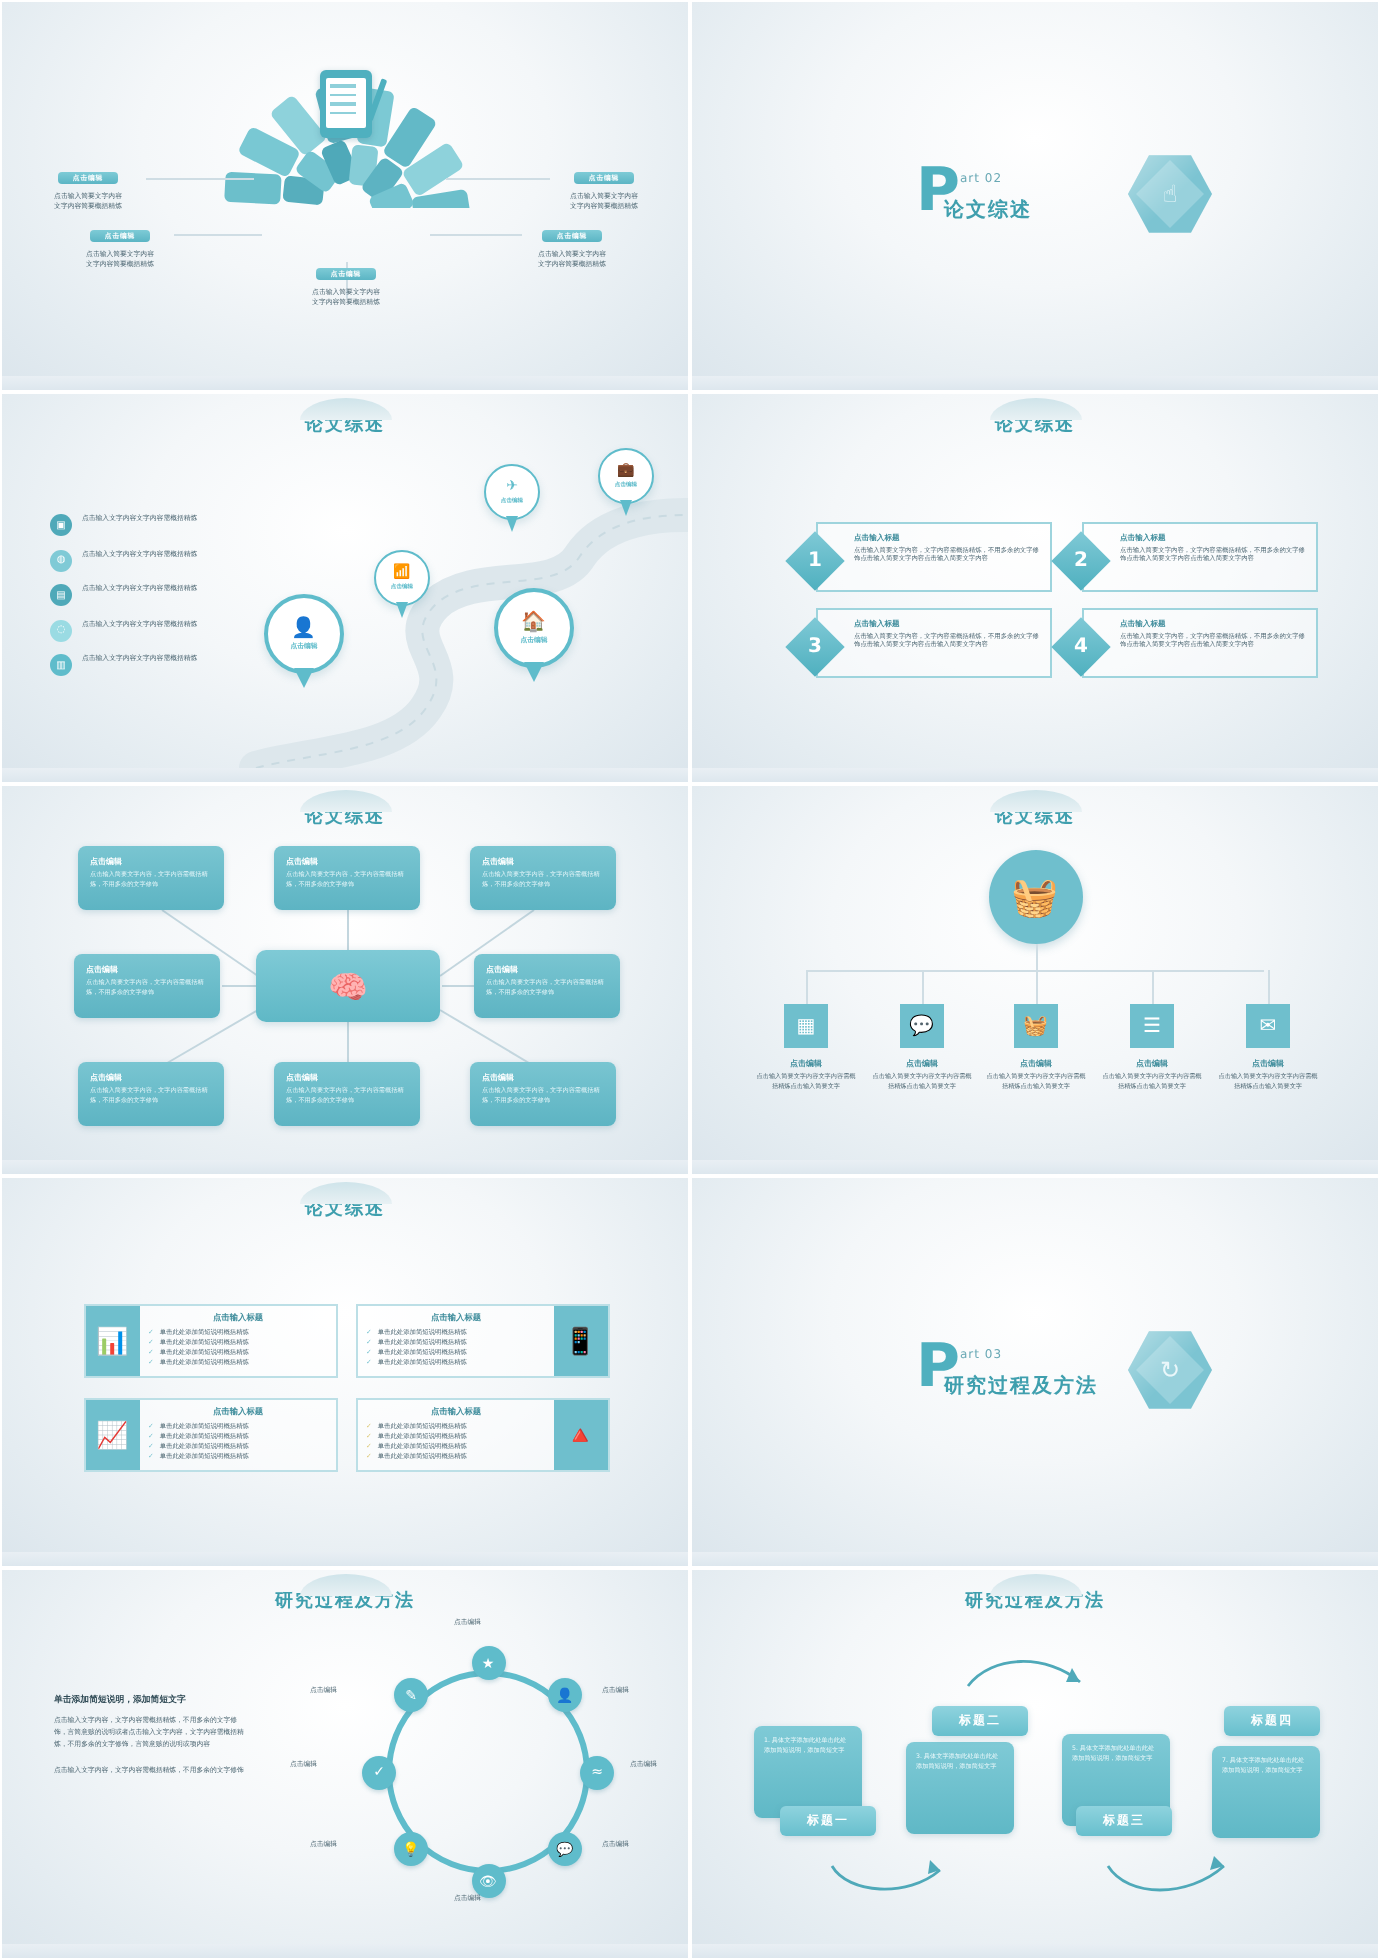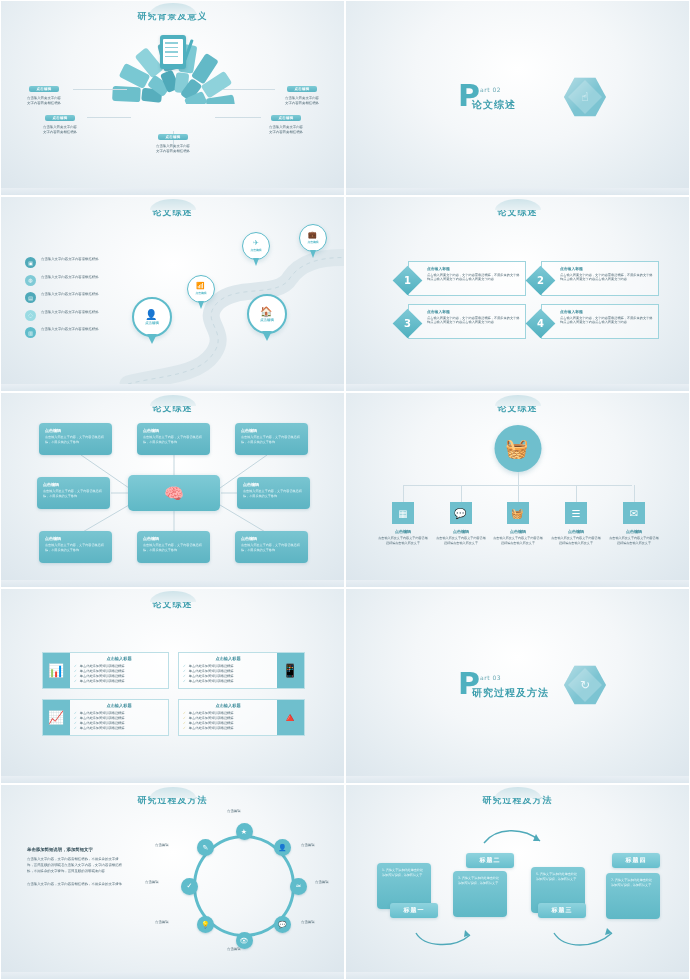--- a/index.html
+++ b/index.html
@@ -194,24 +194,20 @@
     color:#fff;font-size:6px;font-weight:bold;letter-spacing:1px;
     box-shadow:0 1px 3px rgba(80,140,160,.25);}
 </style>
 </head>
 <body>
 
 <div class="grid">
 
   <div class="slide">
       <div class="slide-inner">
-    <div class="title">
-      <span class="title-arc"></span>
-      <span>研究背景及意义</span>
-    </div>
 
     <div class="fan-wrap">
       <div class="fan">
 
         <div class="seg" style="transform:rotate(183deg)">
               <i style="background:#6cbfcb;margin-left:33px;"></i>
             </div>
         <div class="seg" style="transform:rotate(207deg)">
               <i style="background:#79c8d3;margin-left:33px;"></i>
             </div>

